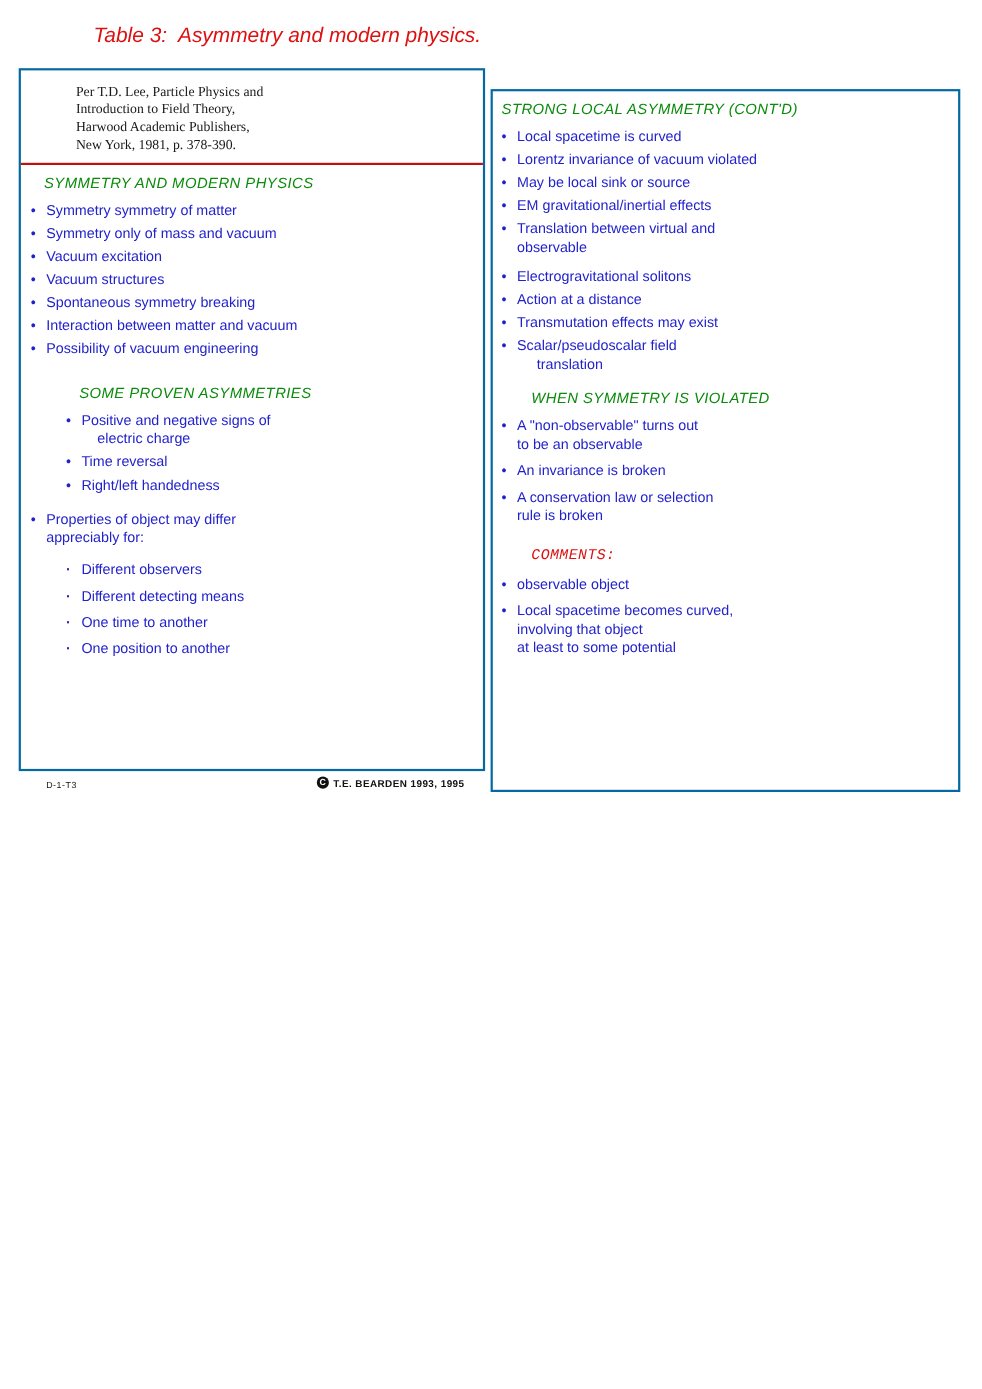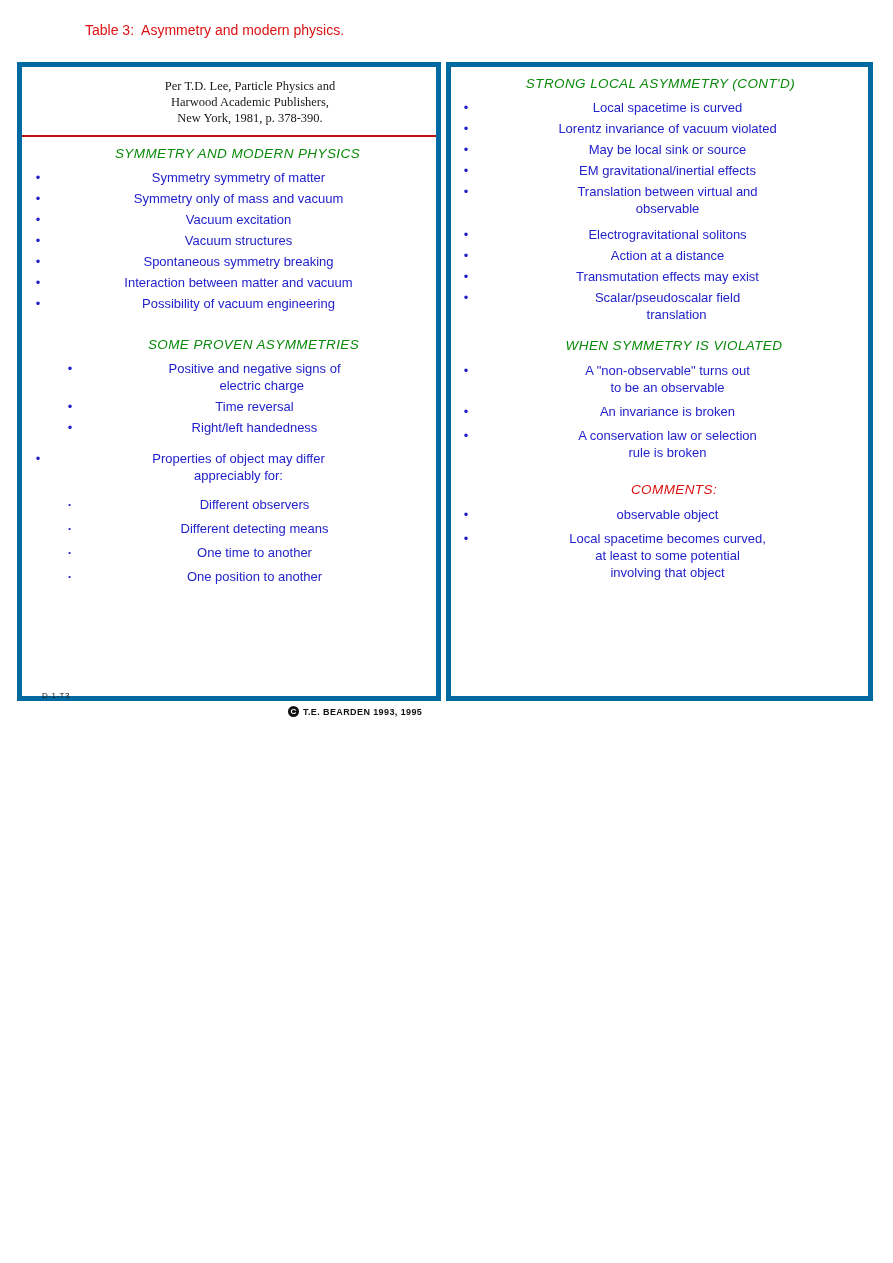--- a/index.html
+++ b/index.html
@@ -5,66 +5,66 @@
   html,body{margin:0;padding:0;}
   body{
     width:893px;height:1263px;background:#ffffff;
     font-family:"Liberation Sans", sans-serif;
     -webkit-font-smoothing:antialiased;
   }
   .page{position:relative;width:893px;height:1263px;background:#ffffff;overflow:hidden;}
 
   .title{
     position:absolute;left:85px;top:22px;
-    color:#dd1111;font-size:14px;white-space:pre;
+    color:#dd1111;font-size:19px;white-space:pre;font-style:italic;
   }
 
   .box{
     position:absolute;top:62px;height:639px;box-sizing:border-box;
-    border:5px solid #0369a1;background:#ffffff;text-align:center;
+    border:2px solid #0369a1;background:#ffffff;
   }
   .box.left{left:17px;width:424px;}
-  .box.right{left:446px;width:427px;padding:8px 6px 16px 8px;}
+  .box.right{left:446px;width:427px;padding:8px 6px 16px 8px;margin-top:19px;}
 
   .citation{
     border-bottom:2px solid #c01010;
     padding:11px 8px 9px 50px;
     font-family:"Liberation Serif", serif;
     font-size:12.5px;line-height:16px;color:#181818;
   }
   .cit-line{display:block;white-space:pre-wrap;}
 
   .col-body{padding:8px 4px 0 9px;}
 
   .heading{
     color:#0a8a0a;font-style:italic;font-size:13.5px;line-height:18px;
     letter-spacing:0.4px;margin:0 0 6px 0;
   }
   .left .heading{margin-left:12px;}
   .right .heading.indented{margin-left:27px;}
-  .heading.red{color:#dd1111;}
+  .heading.red{color:#dd1111;font-family:Liberation Mono, monospace;}
 
   .section{margin:0;}
   .sec-gap-md{margin-top:24px;margin-left:32px;}
   .sec-gap-sm{margin-top:14px;}
   .sec-gap-lg{margin-top:20px;}
 
   .item{display:flex;margin:4px 0;color:#2222cc;font-size:13px;}
   .roomy .item{margin:7px 0;}
   .item.gap-after{margin-bottom:9px;}
   .bullet{flex:none;width:14px;line-height:17px;font-size:13px;color:#2222cc;}
   .lines{flex:1;}
   .line{display:block;line-height:17px;white-space:pre-wrap;}
 
   .sub-items{margin:12px 0 0 32px;}
   .sub-item{display:flex;margin:7px 0;color:#2222cc;font-size:13px;}
   .sub-bullet{flex:none;width:14px;line-height:17px;font-weight:bold;color:#2222cc;}
 
   .footer-left{
-    position:absolute;left:42px;top:691px;
+    position:absolute;left:42px;top:709px;
     font-size:8px;color:#111;letter-spacing:0.5px;
   }
   .footer-center{
     position:absolute;left:288px;top:706px;
     font-size:9px;font-weight:bold;color:#111;letter-spacing:0.4px;
     display:flex;align-items:center;gap:4px;
   }
   .copyright-badge{
     display:inline-flex;align-items:center;justify-content:center;
     width:11px;height:11px;border-radius:50%;
@@ -75,20 +75,21 @@
 <body>
 
 <div class="page">
 
   <div class="title">Table 3:  Asymmetry and modern physics.</div>
 
   <div class="box left">
 
     <div class="citation">
       <span class="cit-line">Per T.D. Lee, Particle Physics and</span>
+      <span class="cit-line">Introduction to Field Theory,</span>
       <span class="cit-line">Harwood Academic Publishers,</span>
       <span class="cit-line">New York, 1981, p. 378-390.</span>
     </div>
 
     <div class="col-body">
 
       <div class="section">
         <div class="heading">SYMMETRY AND MODERN PHYSICS</div>
         <div class="item">
           <span class="bullet">•</span>
@@ -287,22 +288,22 @@
       <div class="item">
         <span class="bullet">•</span>
         <span class="lines">
           <span class="line">observable object</span>
         </span>
       </div>
       <div class="item">
         <span class="bullet">•</span>
         <span class="lines">
           <span class="line">Local spacetime becomes curved,</span>
+          <span class="line">involving that object</span>
           <span class="line">at least to some potential</span>
-          <span class="line">involving that object</span>
         </span>
       </div>
     </div>
 
   </div>
 
   <div class="footer-left">D-1-T3</div>
   <div class="footer-center">
     <span class="copyright-badge">C</span>
     <span>T.E. BEARDEN  1993, 1995</span>

